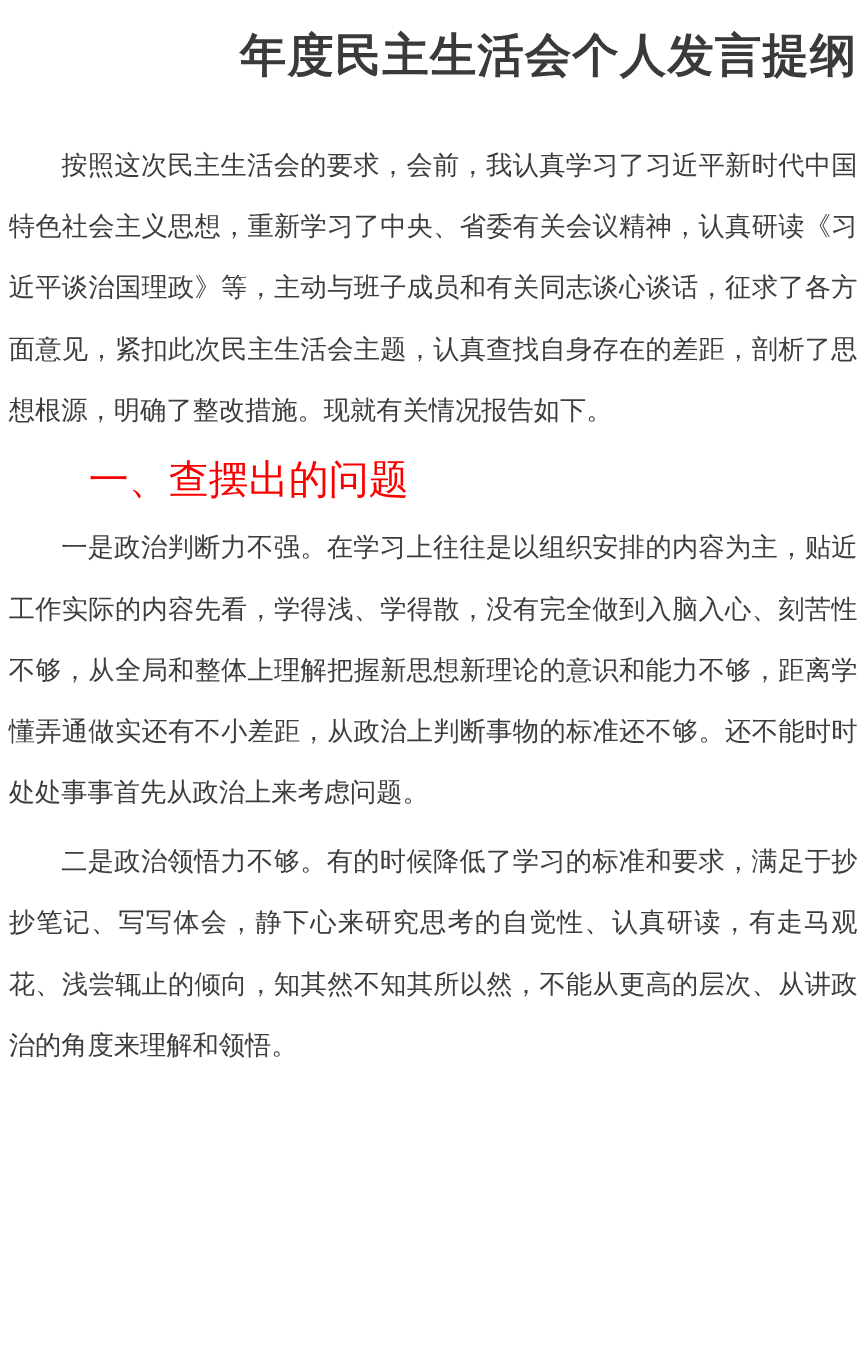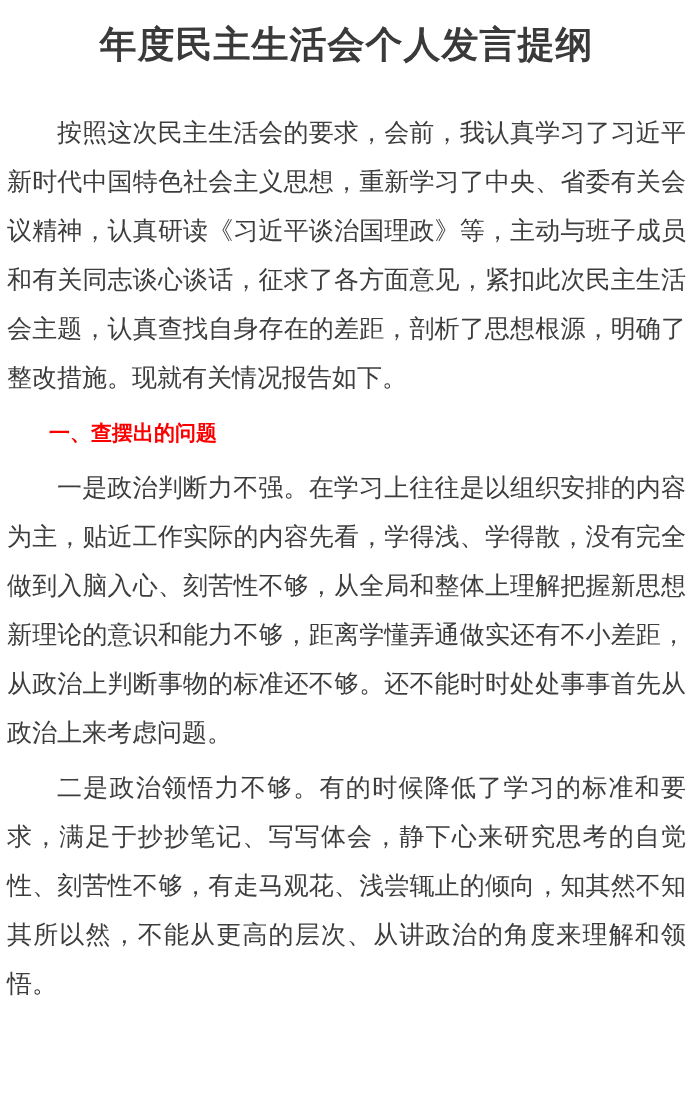--- a/index.html
+++ b/index.html
@@ -19,49 +19,49 @@
     min-height: 1097px;
     margin: 0 auto;
     background: var(--background);
     padding: 22px 7px 30px 7px;
     overflow: hidden;
   }
   .doc-title {
     font-size: 37px;
     font-weight: bold;
     color: var(--title-text);
-    text-align: center;
+    text-align: right;
     line-height: 46px;
     margin-bottom: 40px;
     letter-spacing: 1px;
   }
   .doc-paragraph {
-    font-size: 25px;
+    font-size: 21px;
     line-height: 49px;
     color: var(--body-text);
     text-indent: 2em;
     text-align: justify;
     margin-bottom: 6px;
     word-break: break-all;
   }
   .section-heading {
-    font-size: 21px;
+    font-size: 32px;
     line-height: 49px;
-    font-weight: bold;
+    font-weight: normal;
     color: var(--heading-accent);
     text-indent: 2em;
     margin-bottom: 6px;
   }
 </style>
 </head>
 <body>
 
 <div class="page">
   <h1 class="doc-title">年度民主生活会个人发言提纲</h1>
 
   <p class="doc-paragraph">按照这次民主生活会的要求，会前，我认真学习了习近平新时代中国特色社会主义思想，重新学习了中央、省委有关会议精神，认真研读《习近平谈治国理政》等，主动与班子成员和有关同志谈心谈话，征求了各方面意见，紧扣此次民主生活会主题，认真查找自身存在的差距，剖析了思想根源，明确了整改措施。现就有关情况报告如下。</p>
 
   <h2 class="section-heading">一、查摆出的问题</h2>
 
   <p class="doc-paragraph">一是政治判断力不强。在学习上往往是以组织安排的内容为主，贴近工作实际的内容先看，学得浅、学得散，没有完全做到入脑入心、刻苦性不够，从全局和整体上理解把握新思想新理论的意识和能力不够，距离学懂弄通做实还有不小差距，从政治上判断事物的标准还不够。还不能时时处处事事首先从政治上来考虑问题。</p>
 
-  <p class="doc-paragraph">二是政治领悟力不够。有的时候降低了学习的标准和要求，满足于抄抄笔记、写写体会，静下心来研究思考的自觉性、刻苦性不够，有走马观花、浅尝辄止的倾向，知其然不知其所以然，不能从更高的层次、从讲政治的角度来理解和领悟。</p>
+  <p class="doc-paragraph">二是政治领悟力不够。有的时候降低了学习的标准和要求，满足于抄抄笔记、写写体会，静下心来研究思考的自觉性、认真研读，有走马观花、浅尝辄止的倾向，知其然不知其所以然，不能从更高的层次、从讲政治的角度来理解和领悟。</p>
 </div>
 
 </body></html>

